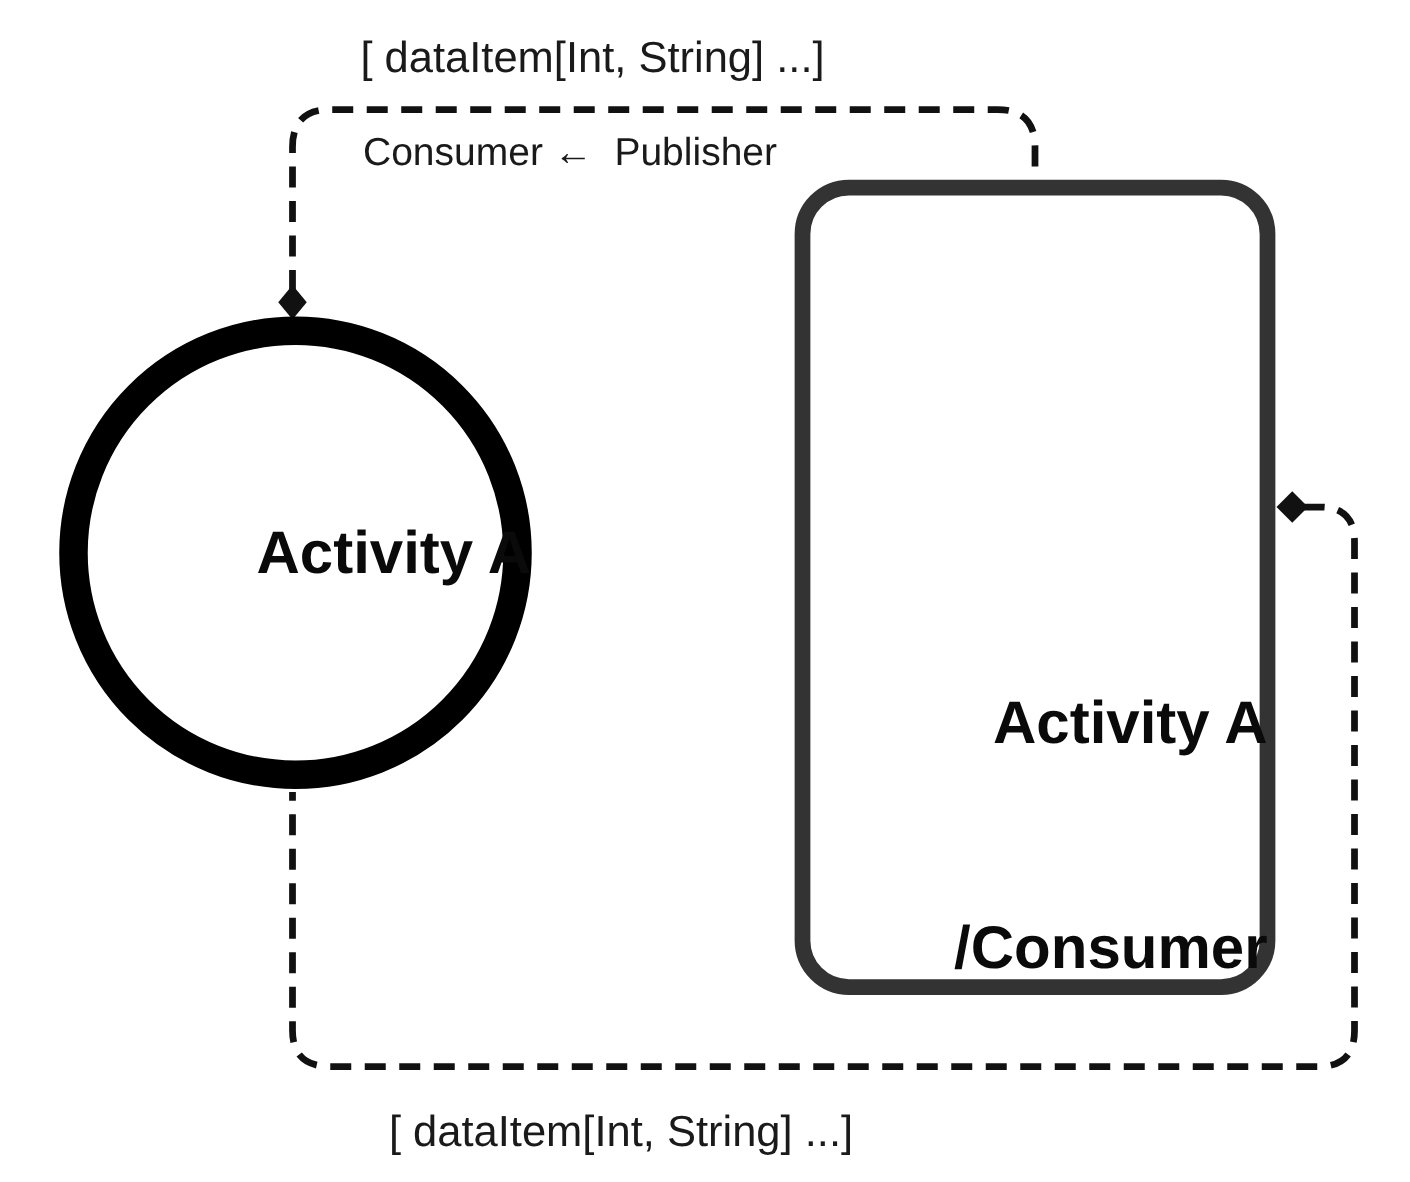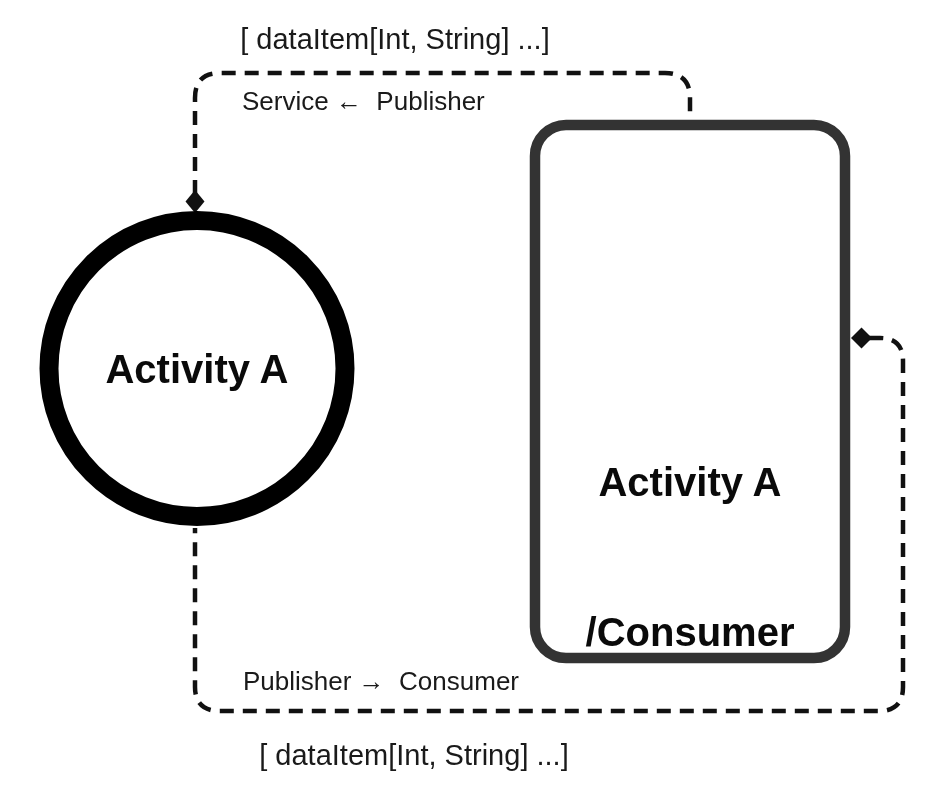--- a/index.html
+++ b/index.html
@@ -33,21 +33,21 @@
     text-align: center;
   }
   .direction-label {
     font-size: 26px;
     line-height: 30px;
   }
   .node-label {
     position: absolute;
     color: #0a0a0a;
     font-weight: bold;
-    text-align: center;
+    text-align: right;
     white-space: pre;
   }
   .circle-label {
     left: 40px;
     top: 347px;
     width: 314px;
     font-size: 40px;
     line-height: 44px;
   }
   .service-label {
@@ -77,26 +77,25 @@
 
     <polygon points="851,338 861.5,327.5 872,338 861.5,348.5" fill="#111111"></polygon>
 
     <circle cx="197" cy="368.5" r="148" stroke-width="19" fill="#ffffff" stroke="#000000"></circle>
 
     <rect x="535" y="125" width="310" height="533" rx="31" stroke-width="10.5" fill="#ffffff" stroke="#333333"></rect>
   </svg>
 
   <div class="label payload-label top-payload">[ dataItem[Int, String] ...]</div>
 
-  <div class="label direction-label top-direction">Service ←  Publisher</div>
+  <div class="label direction-label top-direction">Consumer ←  Publisher</div>
 
   <div class="node-label circle-label">Activity A</div>
 
   <div class="node-label service-label">
     <div>Activity A</div>
     <div>/Consumer</div>
   </div>
 
-  <div class="label direction-label bottom-direction">Publisher →  Consumer</div>
 
   <div class="label payload-label bottom-payload">[ dataItem[Int, String] ...]</div>
 
 </div>
 
 </body></html>

